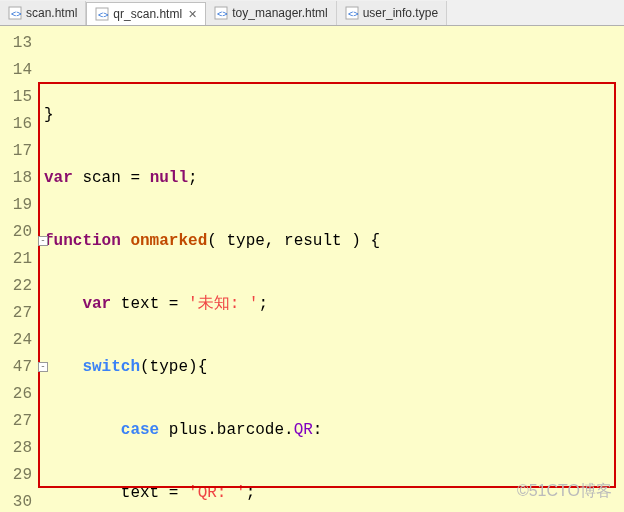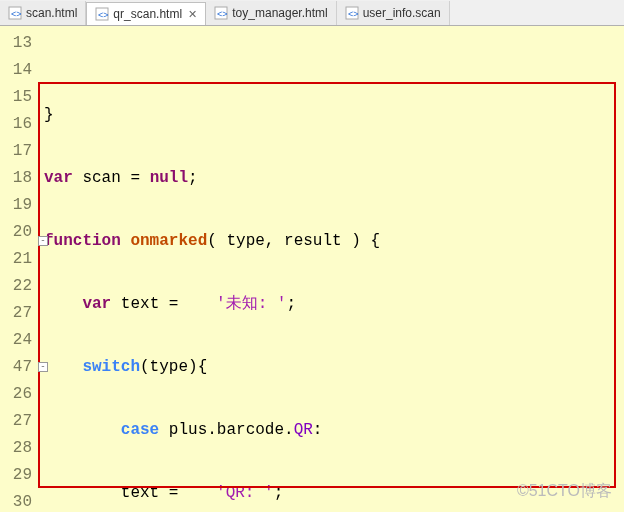--- a/index.html
+++ b/index.html
@@ -70,21 +70,21 @@
     position: relative;
     flex: 1;
     padding: 4px 0 4px 6px;
     white-space: pre;
     color: #000;
   }
   .code-line { height: 27px; line-height: 27px; }
   .kw { color: #8a0e6c; font-weight: bold; }
   .kw2 { color: #3b82f6; font-weight: bold; }
   .fn { color: #c04a00; font-weight: bold; }
-  .str { color: #a21caf; margin-left: 28px; }
+  .str { color: #ef4444; }
   .prop { color: #8000c0; }
   .null { color: #8a0e6c; font-weight: bold; }
   .redbox {
     position: absolute;
     border: 2px solid #d20000;
     left: 0px;
     right: 8px;
     pointer-events: none;
   }
   .fold {
@@ -141,21 +141,21 @@
     </span>
     <span>toy_manager.html</span>
   </div>
   <div class="tab">
     <span class="fileicon">
       <svg viewBox="0 0 14 14">
           <rect x="1" y="1" width="12" height="12" fill="#fff" stroke="#aaa"></rect>
           <text x="3" y="11" font-size="9" fill="#2a6fd6">&lt;&gt;</text>
         </svg>
     </span>
-    <span>user_info.scan</span>
+    <span>user_info.type</span>
   </div>
 </div>
 
 <div class="editor">
   <div class="gutter">
     <div>13</div>
     <div>14</div>
     <div>15</div>
     <div>16</div>
     <div>17</div>

